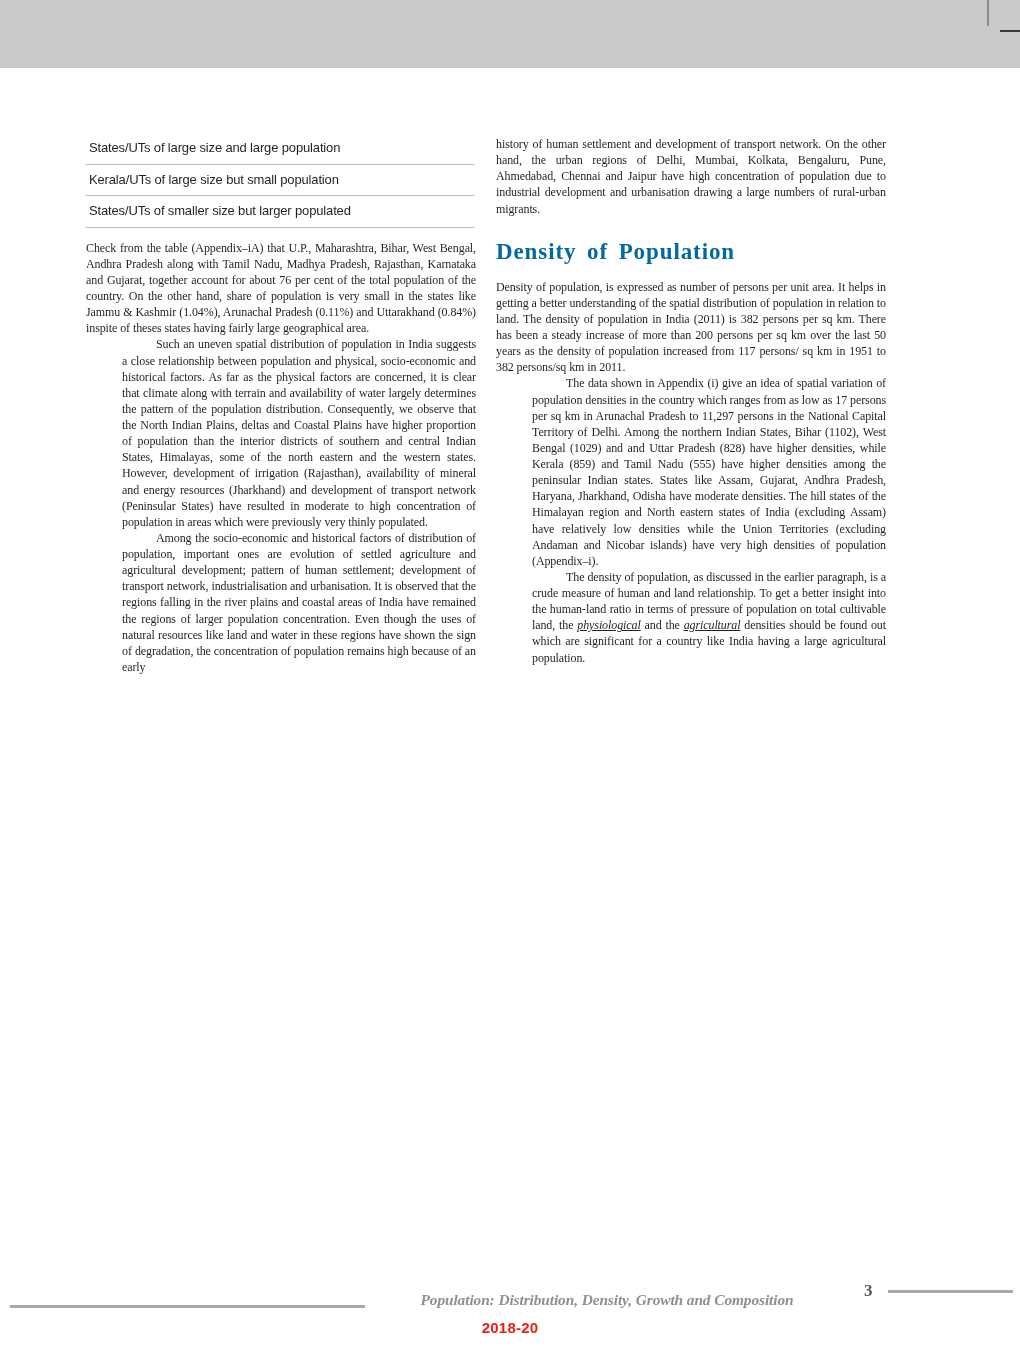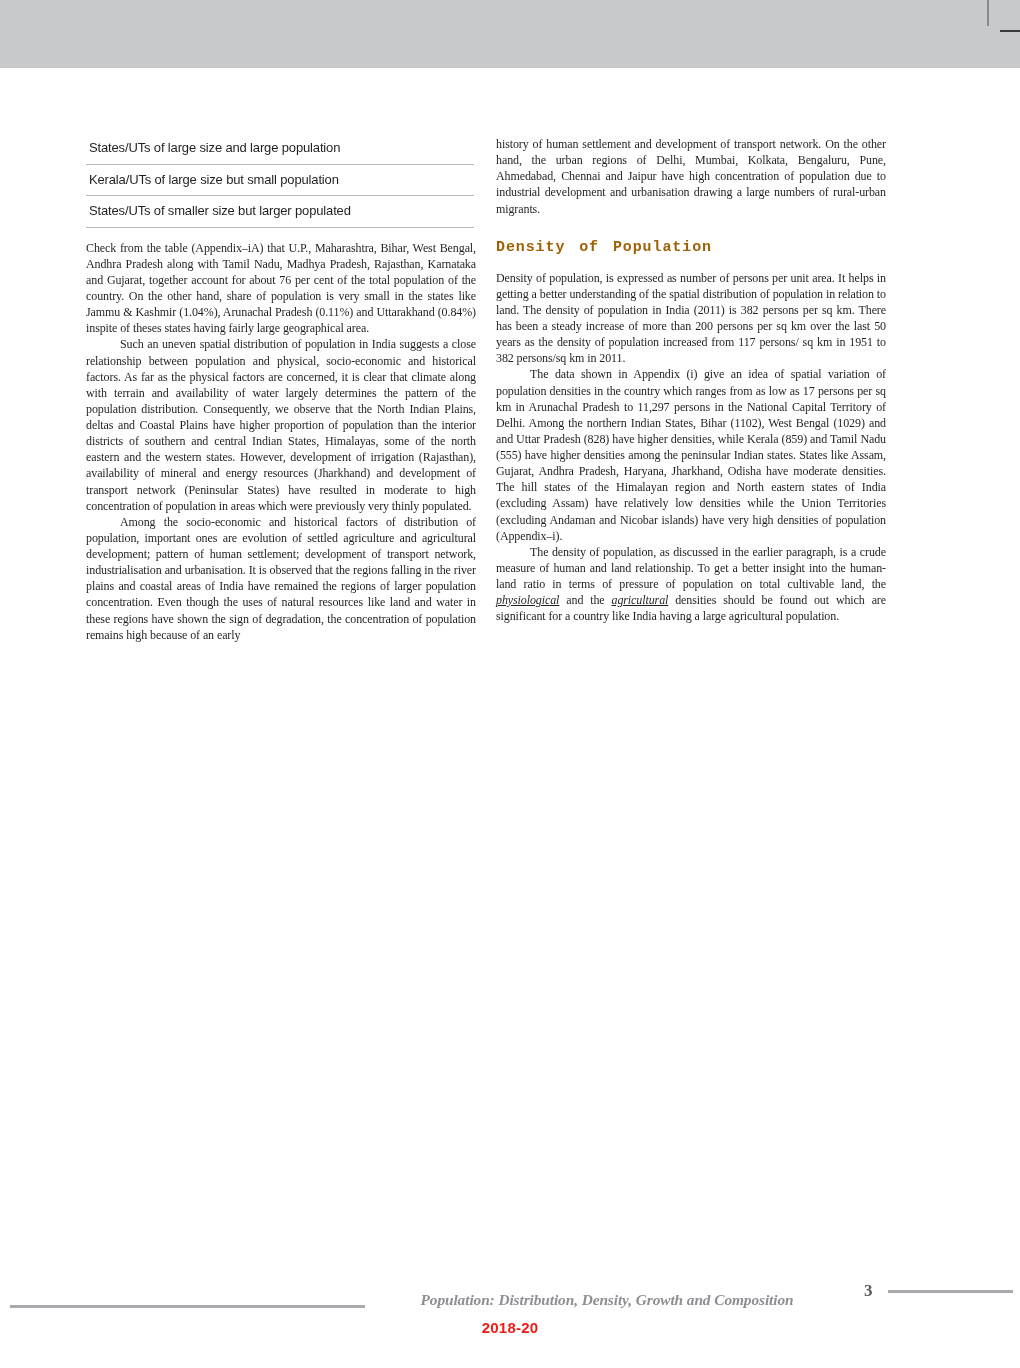--- a/index.html
+++ b/index.html
@@ -83,31 +83,31 @@
     margin: 0;
     font-size: 12px;
     line-height: 1.345;
     text-align: justify;
     text-justify: inter-word;
     letter-spacing: -0.1px;
     color: #231f20;
     -webkit-hyphens: none;
     hyphens: none;
   }
-  p.body.indent { text-indent: 34px; }
+  p.body.indent { text-indent: 34px; margin-left: 36px; }
   p.body.first  { margin-top: 10px; }
 
   
   h2.section-heading {
     margin: 22px 0 14px 0;
-    font-family: Liberation Mono, monospace;
-    font-size: 15px;
+    font-family: Liberation Serif, serif;
+    font-size: 23px;
     font-weight: 700;
     letter-spacing: 0.9px;
-    color: #a16207;
+    color: #0369a1;
     word-spacing: 4px;
   }
 
   em.it { font-style: italic; text-decoration: underline; }
 
   
   #footer {
     position: absolute;
     left: 0;
     top: 1175px;

